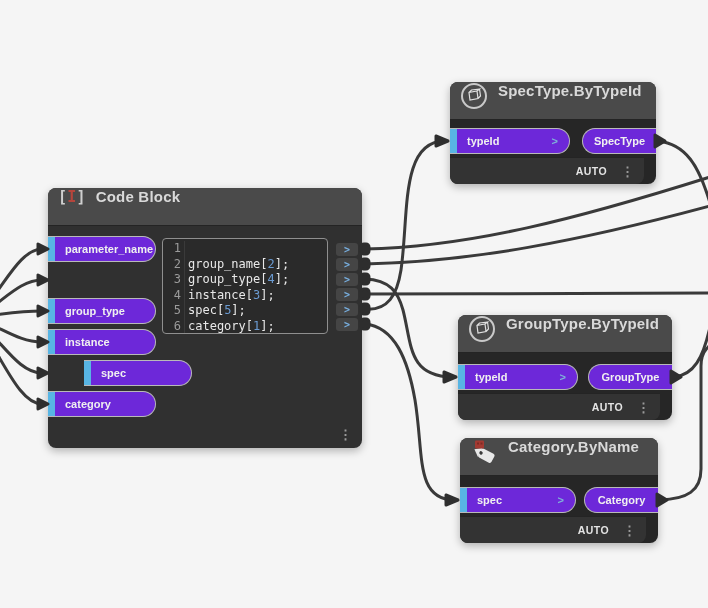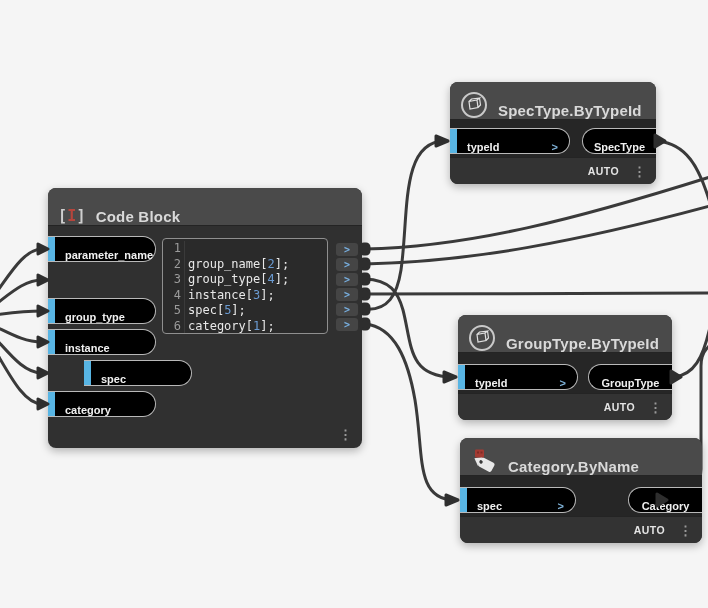--- a/index.html
+++ b/index.html
@@ -11,33 +11,33 @@
   svg.layer{position:absolute;left:0;top:0;width:708px;height:608px;}
   #wire-layer{z-index:1;}
   #nub-layer{z-index:3;pointer-events:none;}
   .wire{fill:none;stroke:#3a3a3a;stroke-width:3;stroke-linecap:round;}
   .nub{fill:#2e2e2e;stroke:#2e2e2e;stroke-width:3;stroke-linejoin:round;}
 
   .node{position:absolute;z-index:2;border-radius:8px;
     box-shadow:0 3px 8px rgba(0,0,0,0.28);}
   .node-header{position:absolute;left:0;right:0;top:0;height:38px;
     background:#4a4a4a;border-radius:8px 8px 0 0;border-bottom:1px solid #242424;
-    display:flex;align-items:flex-end;padding-left:10px;box-sizing:border-box;
+    display:flex;align-items:flex-start;padding-left:10px;box-sizing:border-box;
     color:#d9d9d9;font-size:15px;font-weight:600;letter-spacing:.2px;}
   .node-title{margin-left:10px;white-space:nowrap;}
-  .node-footer{position:absolute;left:0;right:0;bottom:0;height:26px;
+  .node-footer{position:absolute;left:0;right:12px;bottom:0;height:26px;
     background:#333333;border-top:1px solid #242424;border-radius:0 0 8px 8px;
     display:flex;align-items:center;justify-content:flex-end;}
   .auto-label{color:#e4e4e4;font-size:10.5px;font-weight:bold;letter-spacing:.4px;margin-right:14px;}
   .menu-dots{color:#9a9a9a;font-size:13px;font-weight:bold;margin-right:10px;line-height:1;}
 
   
   .fn-node{background:#262626;}
-  .pill{position:absolute;height:26px;box-sizing:border-box;background:#000000;
-    display:flex;align-items:flex-end;color:#f0f0f0;font-size:11px;font-weight:bold;}
+  .pill{position:absolute;height:26px;box-sizing:border-box;background:#6d28d9;
+    display:flex;align-items:center;color:#f0f0f0;font-size:11px;font-weight:bold;}
   .in-pill{border:1px solid #b9b9b9;border-left:none;border-radius:0 13px 13px 0;}
   .in-pill .accent{position:absolute;left:0;top:0;bottom:0;width:7px;background:#58b5e4;}
   .in-pill .plabel{margin-left:17px;}
   .in-pill .pchevron{position:absolute;right:11px;color:#7fb2d8;font-size:11px;font-weight:bold;}
   .out-pill{border:1px solid #b9b9b9;border-right:none;border-radius:13px 0 0 13px;
     justify-content:center;right:0;}
 
   
   .circle-icon{width:28px;height:28px;flex:0 0 auto;}
 
@@ -166,21 +166,21 @@
   </div>
   <div class="pill out-pill" style="top:49px;width:84px;">
     <span>GroupType</span>
   </div>
   <div class="node-footer">
     <span class="auto-label">AUTO</span>
     <span class="menu-dots">⋮</span>
   </div>
 </div>
 
-<div class="node fn-node" style="left:460px;top:438px;width:198px;height:105px;padding-left:44px;">
+<div class="node fn-node" style="left:460px;top:438px;width:198px;height:105px;">
   <div class="node-header">
     <svg class="circle-icon" viewBox="0 0 28 28">
       <g transform="rotate(28 15 17)">
         <rect x="9" y="12" width="15" height="10" rx="2" fill="#e9e9e9"></rect>
         <polygon points="9.5,12 3,17 9.5,22" fill="#e9e9e9"></polygon>
         <circle cx="10.5" cy="17" r="1.7" fill="#3a3a3a"></circle>
       </g>
       <rect x="5" y="2.5" width="9" height="8" rx="1" fill="#a33a32"></rect>
       <rect x="7" y="4.5" width="2" height="2" fill="#7e2a24"></rect>
       <rect x="10.5" y="4.5" width="2" height="2" fill="#7e2a24"></rect>

